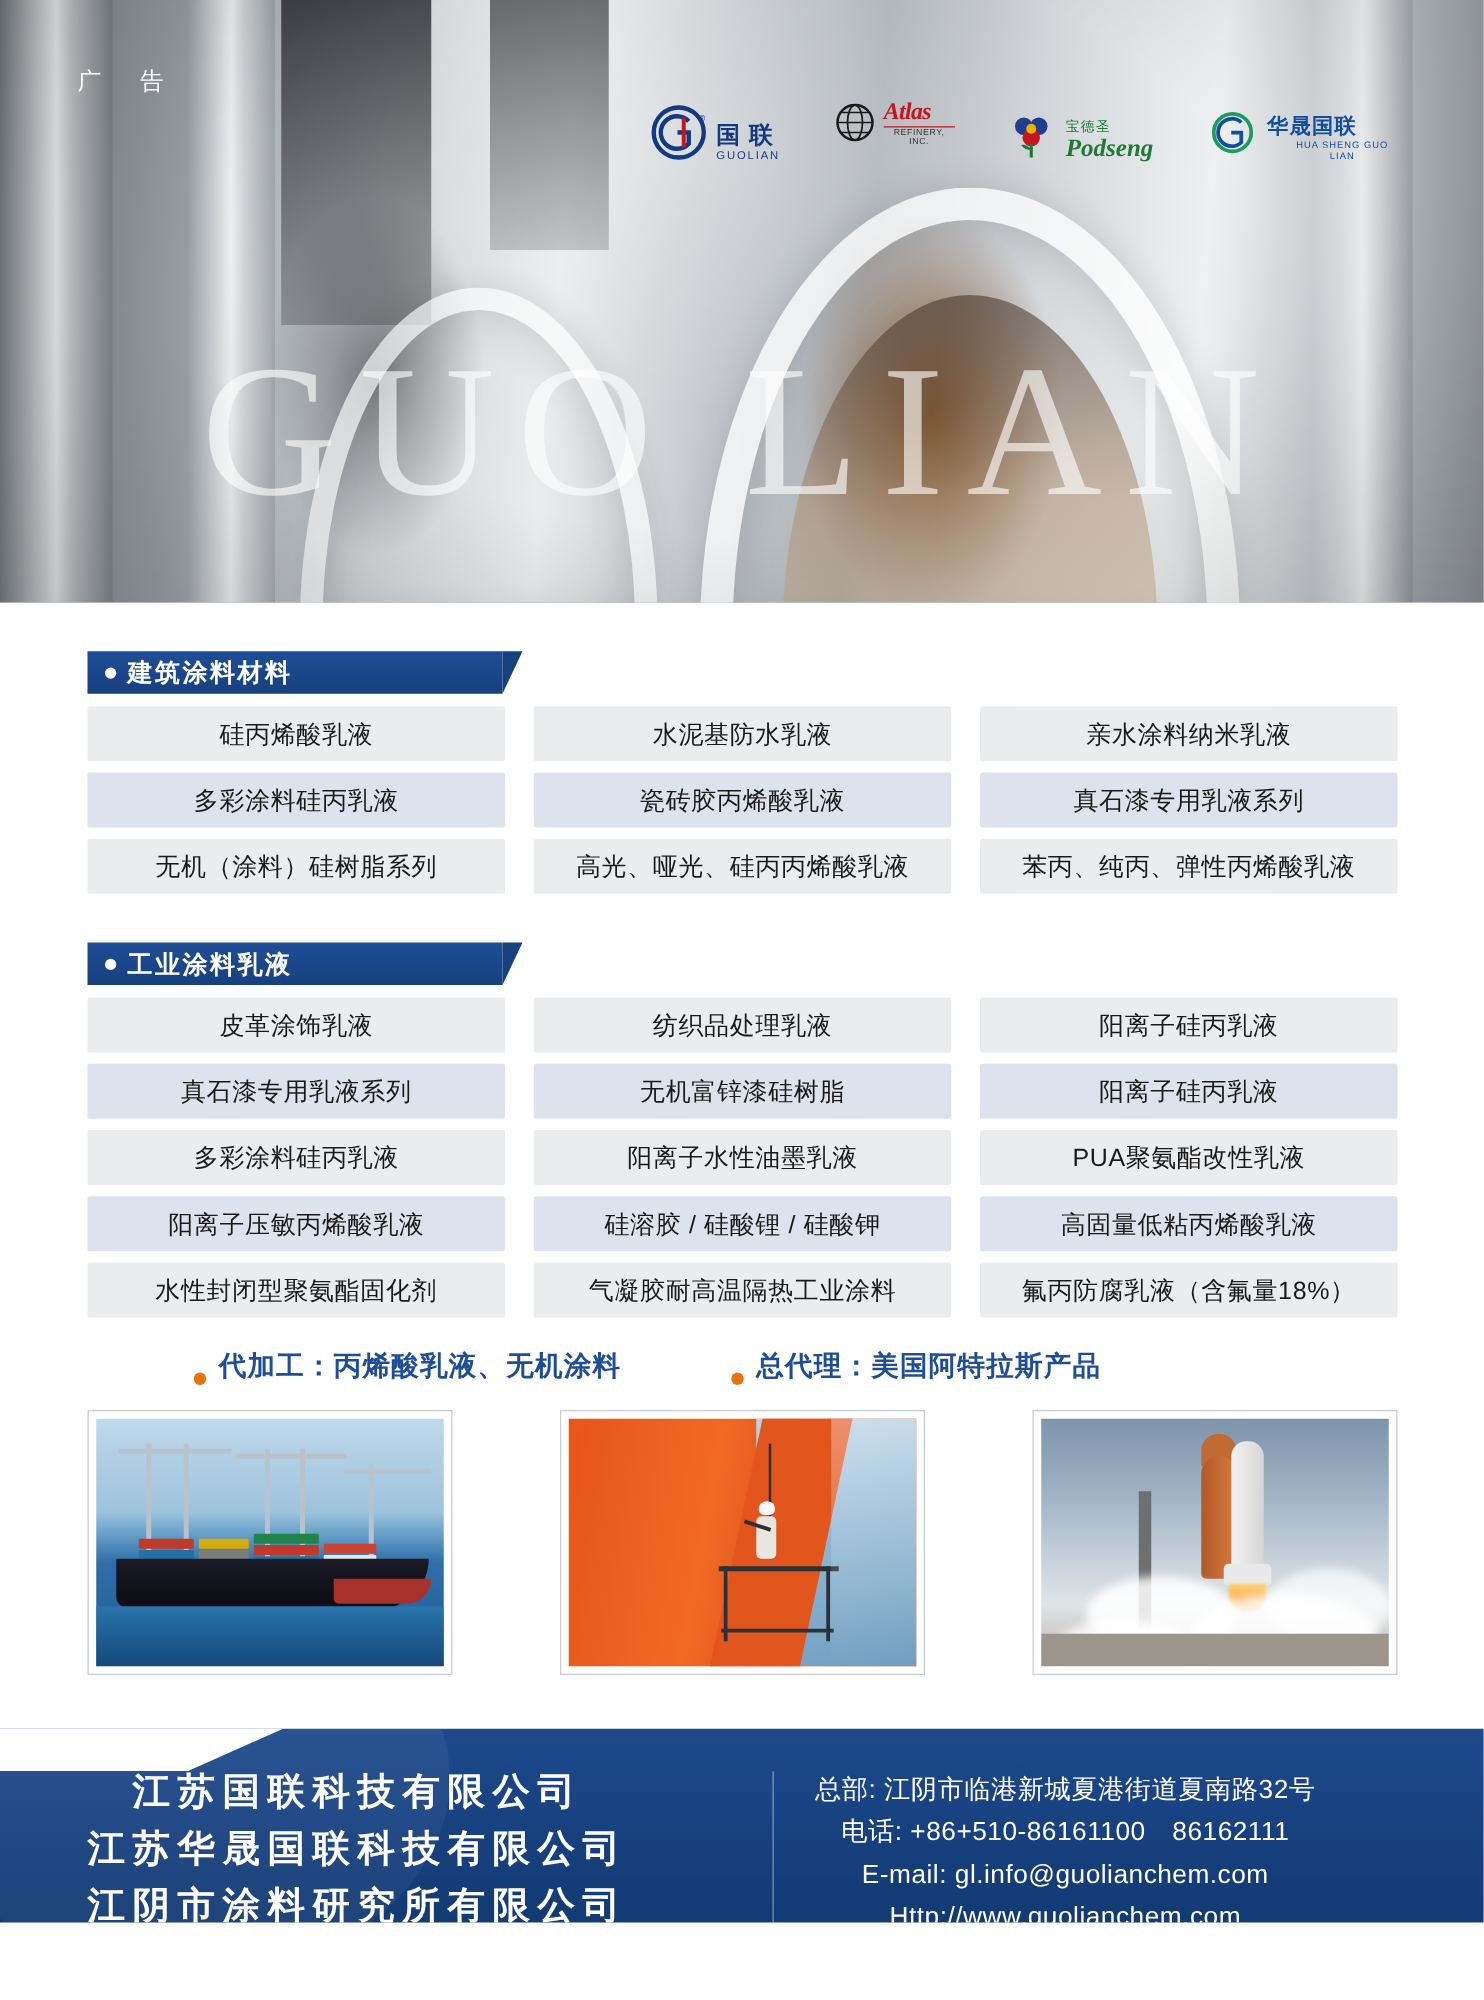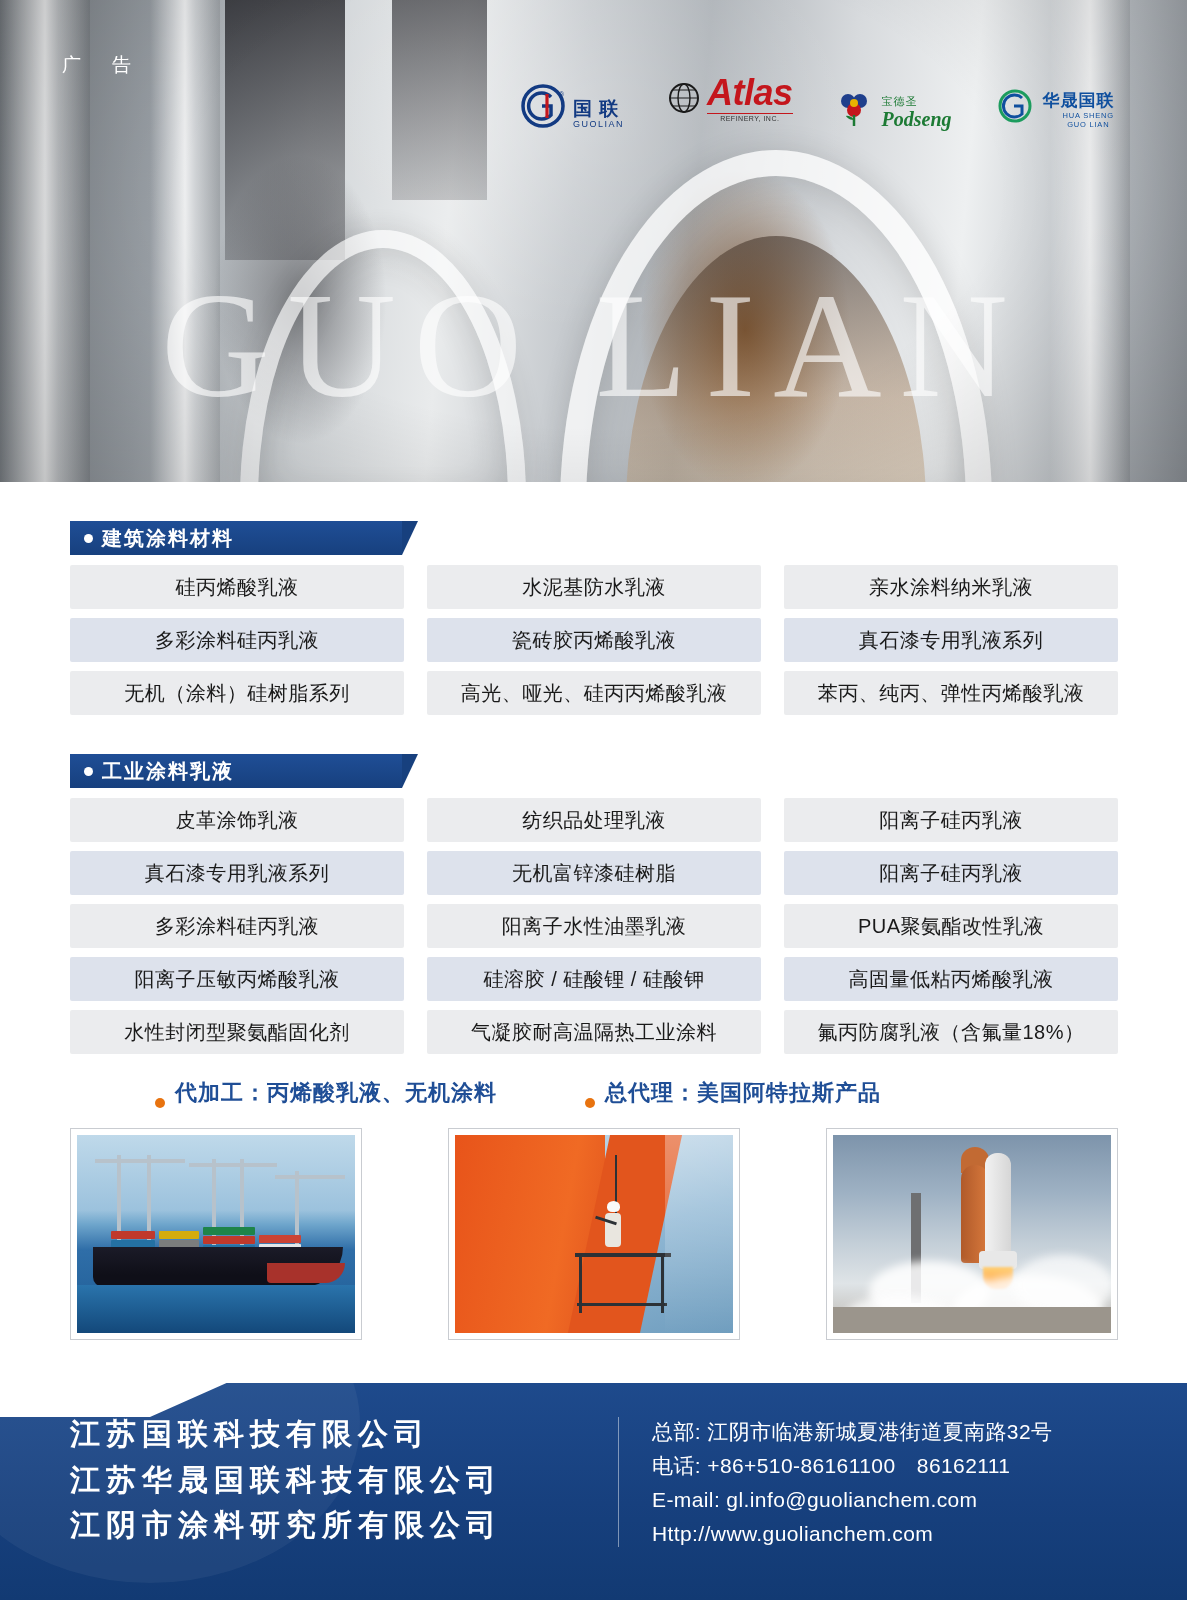--- a/index.html
+++ b/index.html
@@ -114,24 +114,24 @@
     letter-spacing: 1px;
   }
   .logo-txt-en {
     font-size: 9px;
     color: #123a82;
     letter-spacing: 1.5px;
     text-align: center;
   }
   .atlas-wrap { display: flex; align-items: center; gap: 5px; }
   .atlas-word {
-    font-family: Liberation Sans, sans-serif;
+    font-family: Liberation Serif, serif;
     font-style: italic;
     font-weight: bold;
-    font-size: 36px;
+    font-size: 19px;
     color: #c4161c;
     line-height: 1;
     letter-spacing: -0.5px;
   }
   .atlas-sub {
     font-size: 7px;
     color: #333;
     letter-spacing: 0.5px;
     text-align: center;
     border-top: 1px solid #c4161c;
@@ -378,23 +378,24 @@
     width: 10px; height: 110px;
     background: #6e6f71;
   }
 
   
   .footer {
     position: absolute;
     left: 0;
     top: 1383px;
     width: 1187px;
-    height: 217px;
+    height: 155px;
     background: linear-gradient(180deg, #1e4a8c 0%, #17407e 55%, #123a73 100%);
     overflow: hidden;
+    text-align: center;
   }
   .footer::before {
     content: "";
     position: absolute;
     left: -60px; top: -120px;
     width: 420px; height: 320px;
     border-radius: 50%;
     background: rgba(255,255,255,0.05);
   }
   .footer-swoosh {

